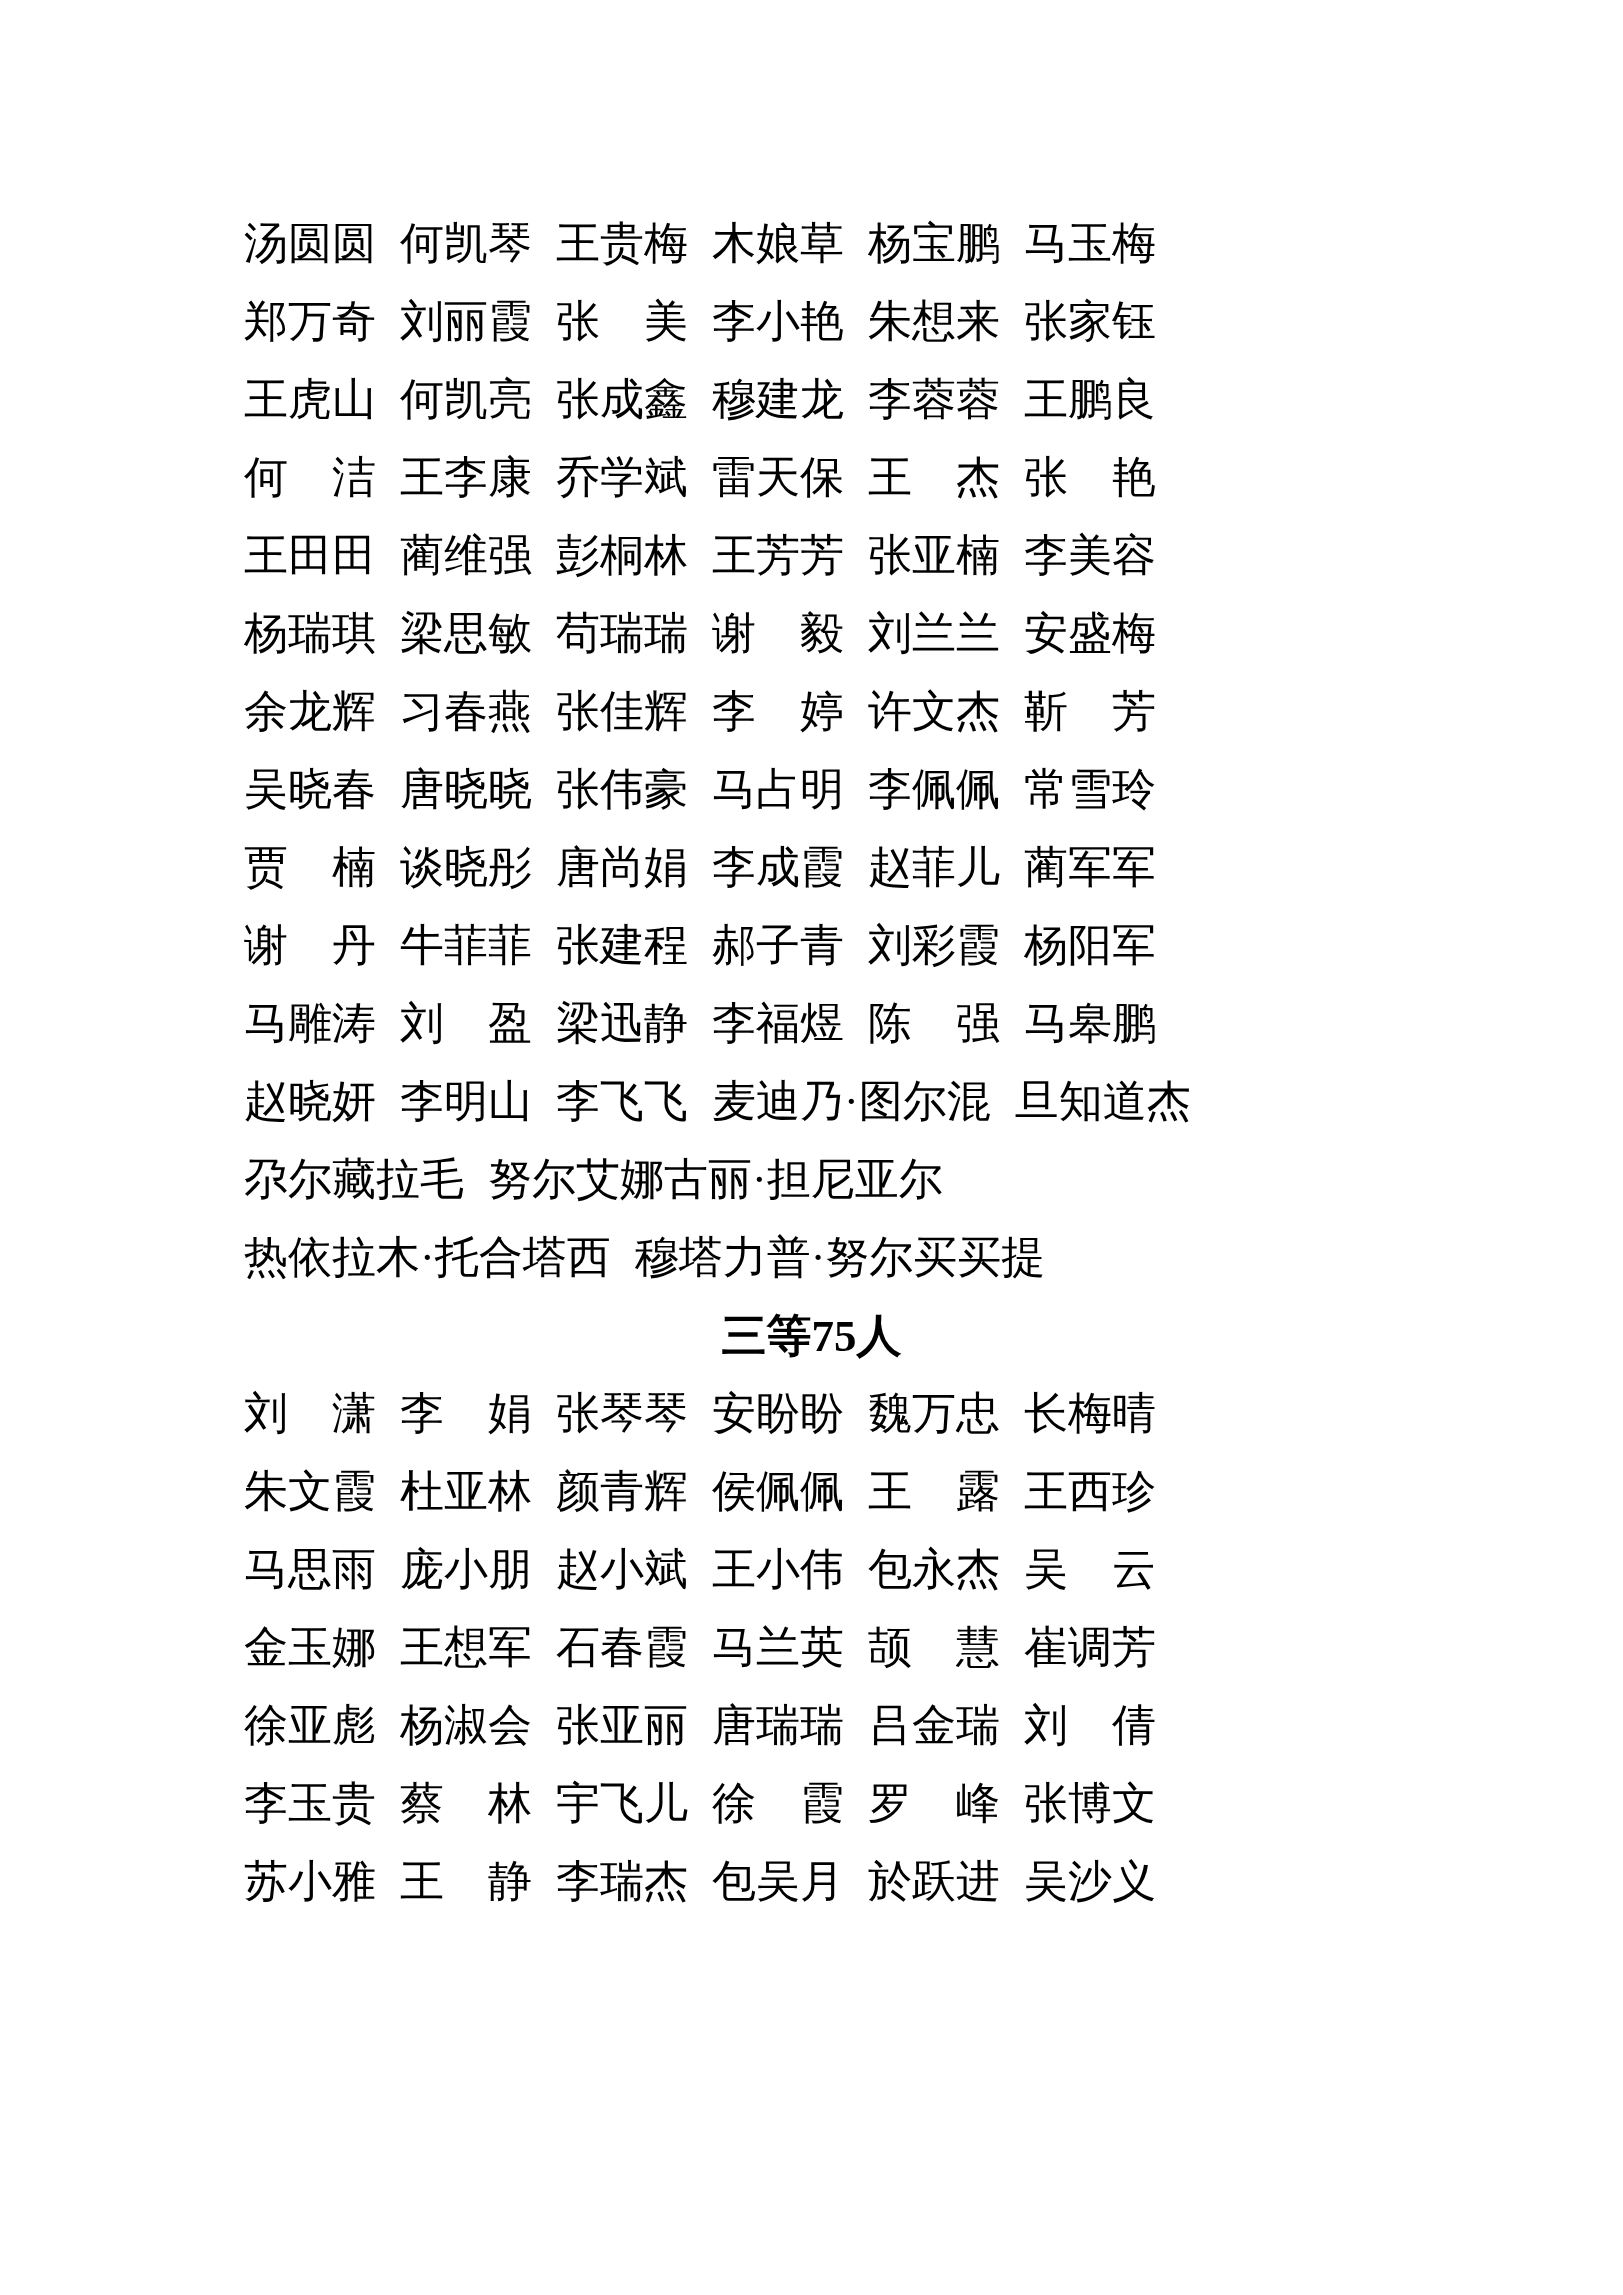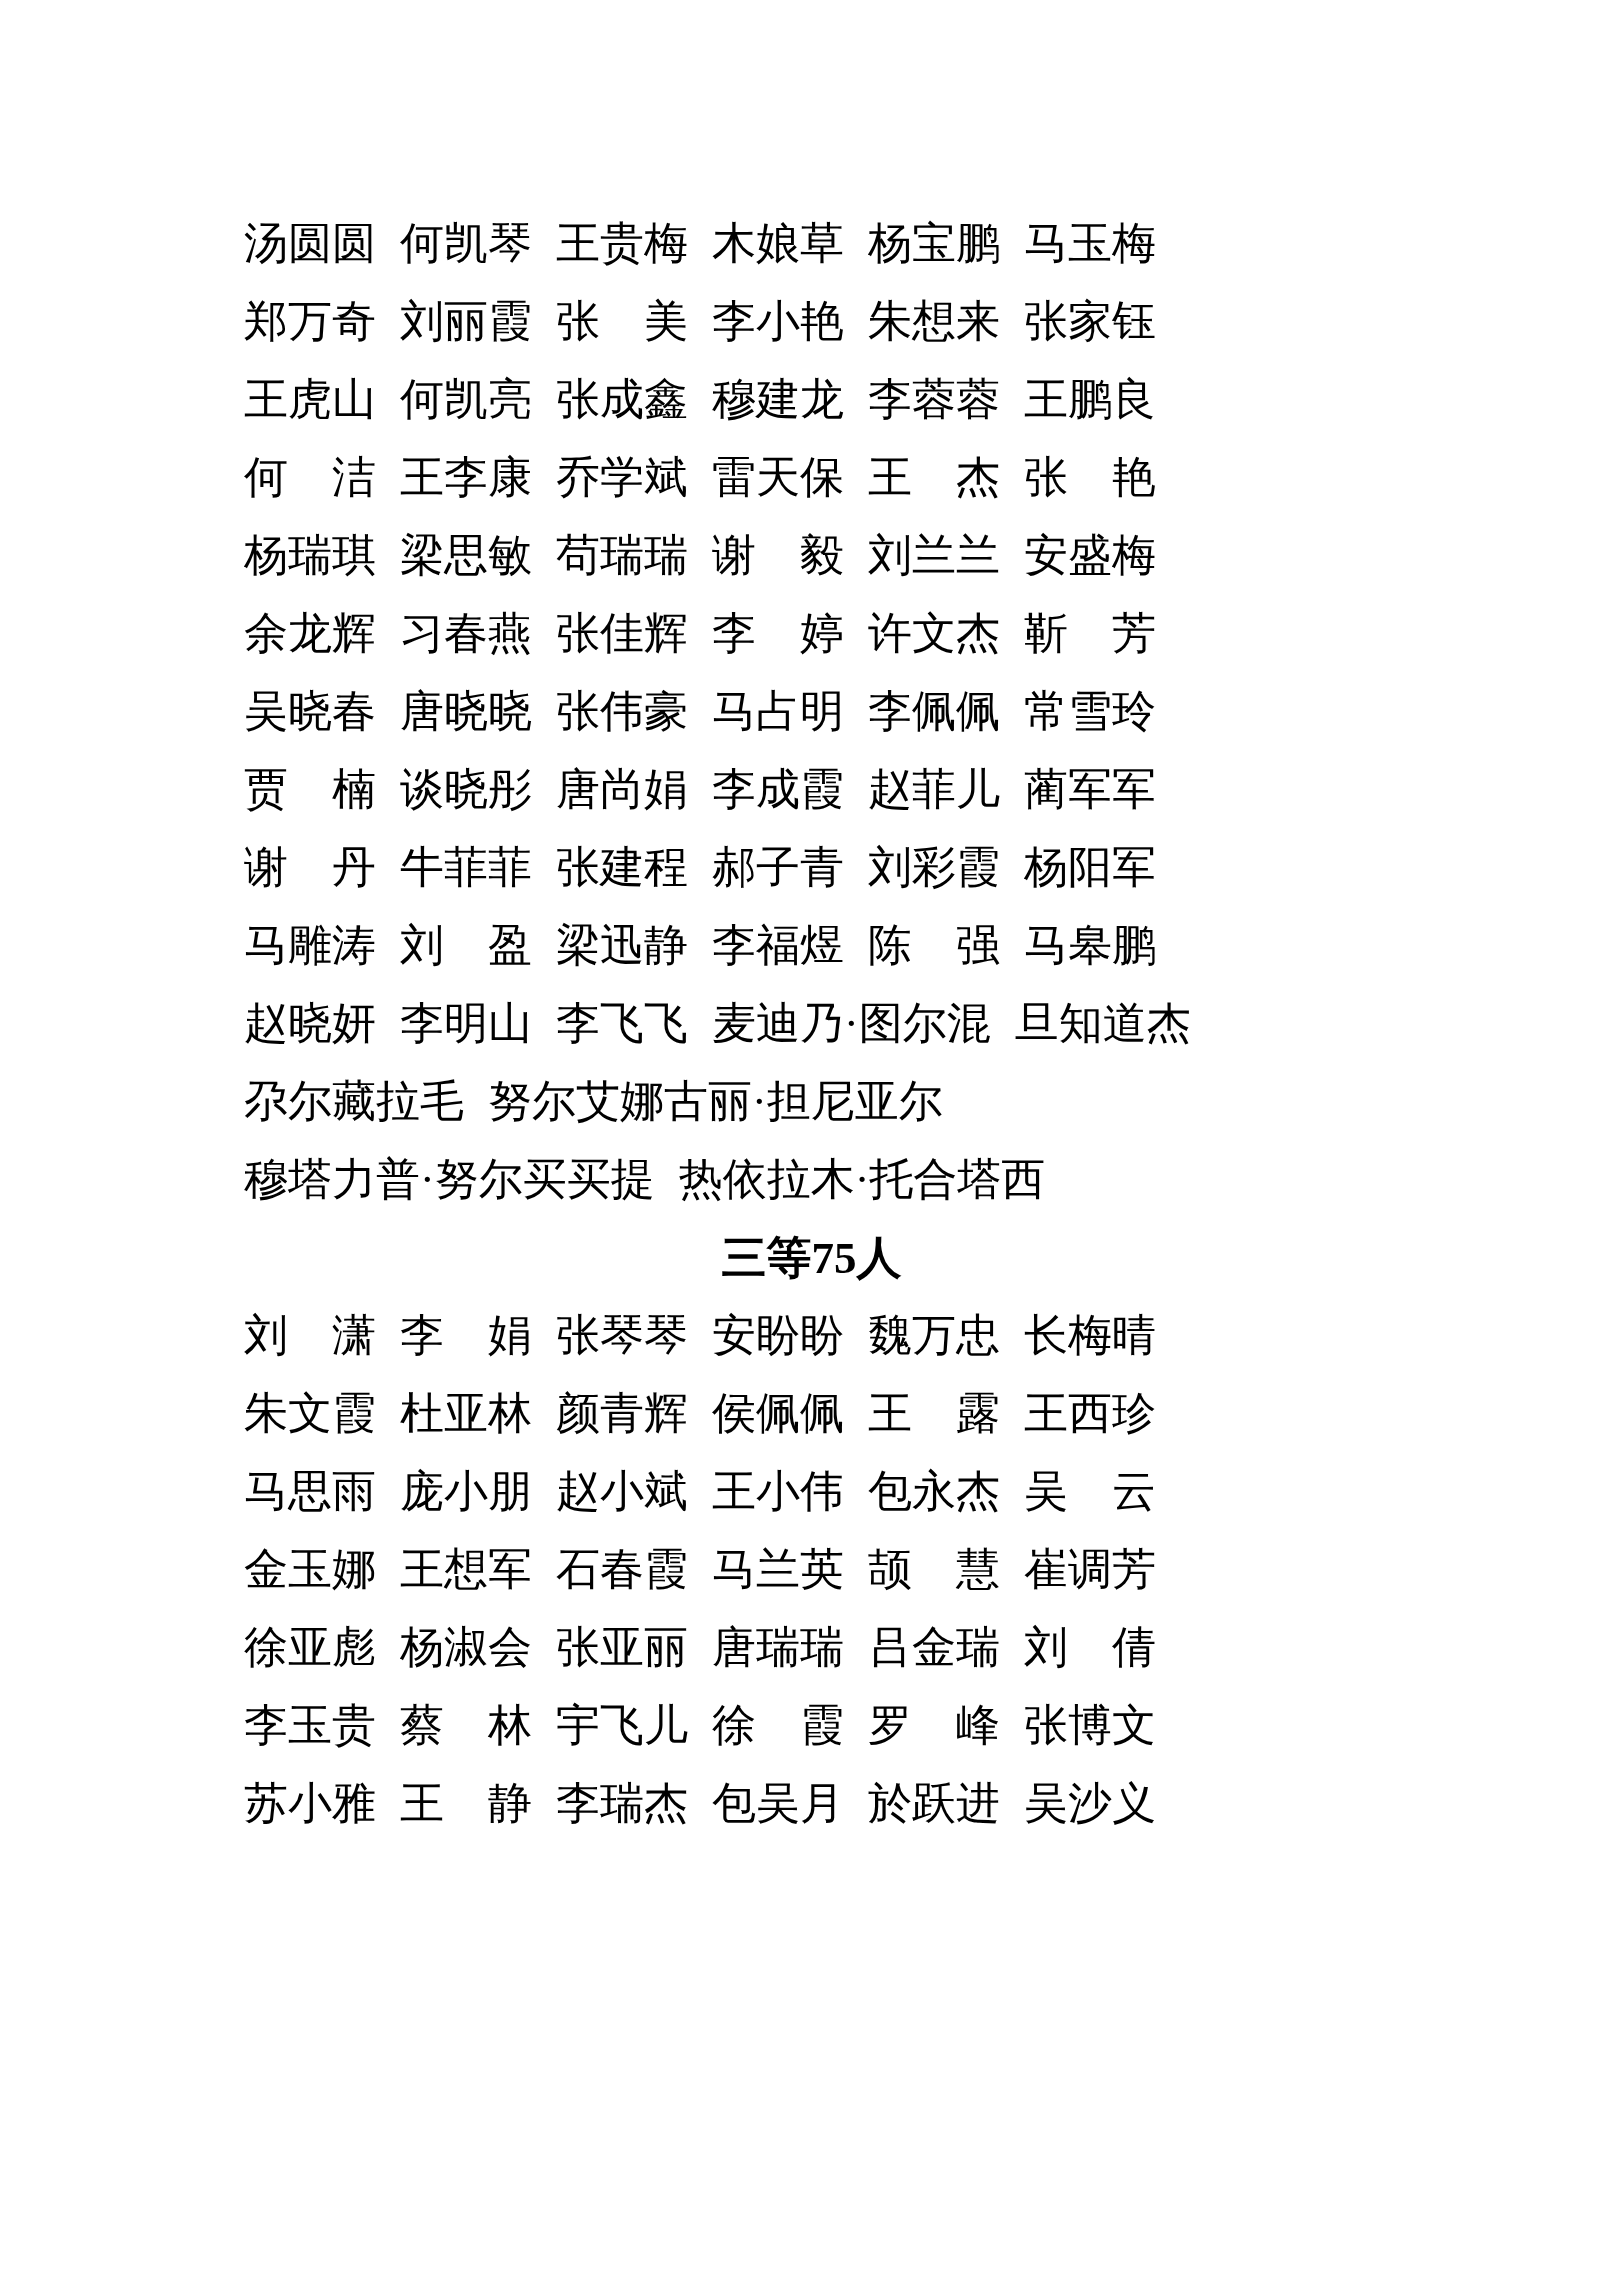--- a/index.html
+++ b/index.html
@@ -93,20 +93,28 @@
         <span class="person-name two">
           <span>王</span>
           <span>杰</span>
         </span>
         <span class="person-name two">
           <span>张</span>
           <span>艳</span>
         </span>
       </div>
       <div class="name-row">
+        <span class="person-name">王田田</span>
+        <span class="person-name">蔺维强</span>
+        <span class="person-name">彭桐林</span>
+        <span class="person-name">王芳芳</span>
+        <span class="person-name">张亚楠</span>
+        <span class="person-name">李美容</span>
+      </div>
+      <div class="name-row">
         <span class="person-name">杨瑞琪</span>
         <span class="person-name">梁思敏</span>
         <span class="person-name">苟瑞瑞</span>
         <span class="person-name two">
           <span>谢</span>
           <span>毅</span>
         </span>
         <span class="person-name">刘兰兰</span>
         <span class="person-name">安盛梅</span>
       </div>
@@ -173,22 +181,22 @@
         <span class="person-name">李明山</span>
         <span class="person-name">李飞飞</span>
         <span class="person-name">麦迪乃·图尔混</span>
         <span class="person-name">旦知道杰</span>
       </div>
       <div class="name-row">
         <span class="person-name">尕尔藏拉毛</span>
         <span class="person-name">努尔艾娜古丽·担尼亚尔</span>
       </div>
       <div class="name-row">
+        <span class="person-name">热依拉木·托合塔西</span>
         <span class="person-name">穆塔力普·努尔买买提</span>
-        <span class="person-name">热依拉木·托合塔西</span>
       </div>
     </div>
   <div class="heading-row">
     <span class="section-heading">三等75人</span>
   </div>
   <div id="section2">
       <div class="name-row">
         <span class="person-name two">
           <span>刘</span>
           <span>潇</span>

